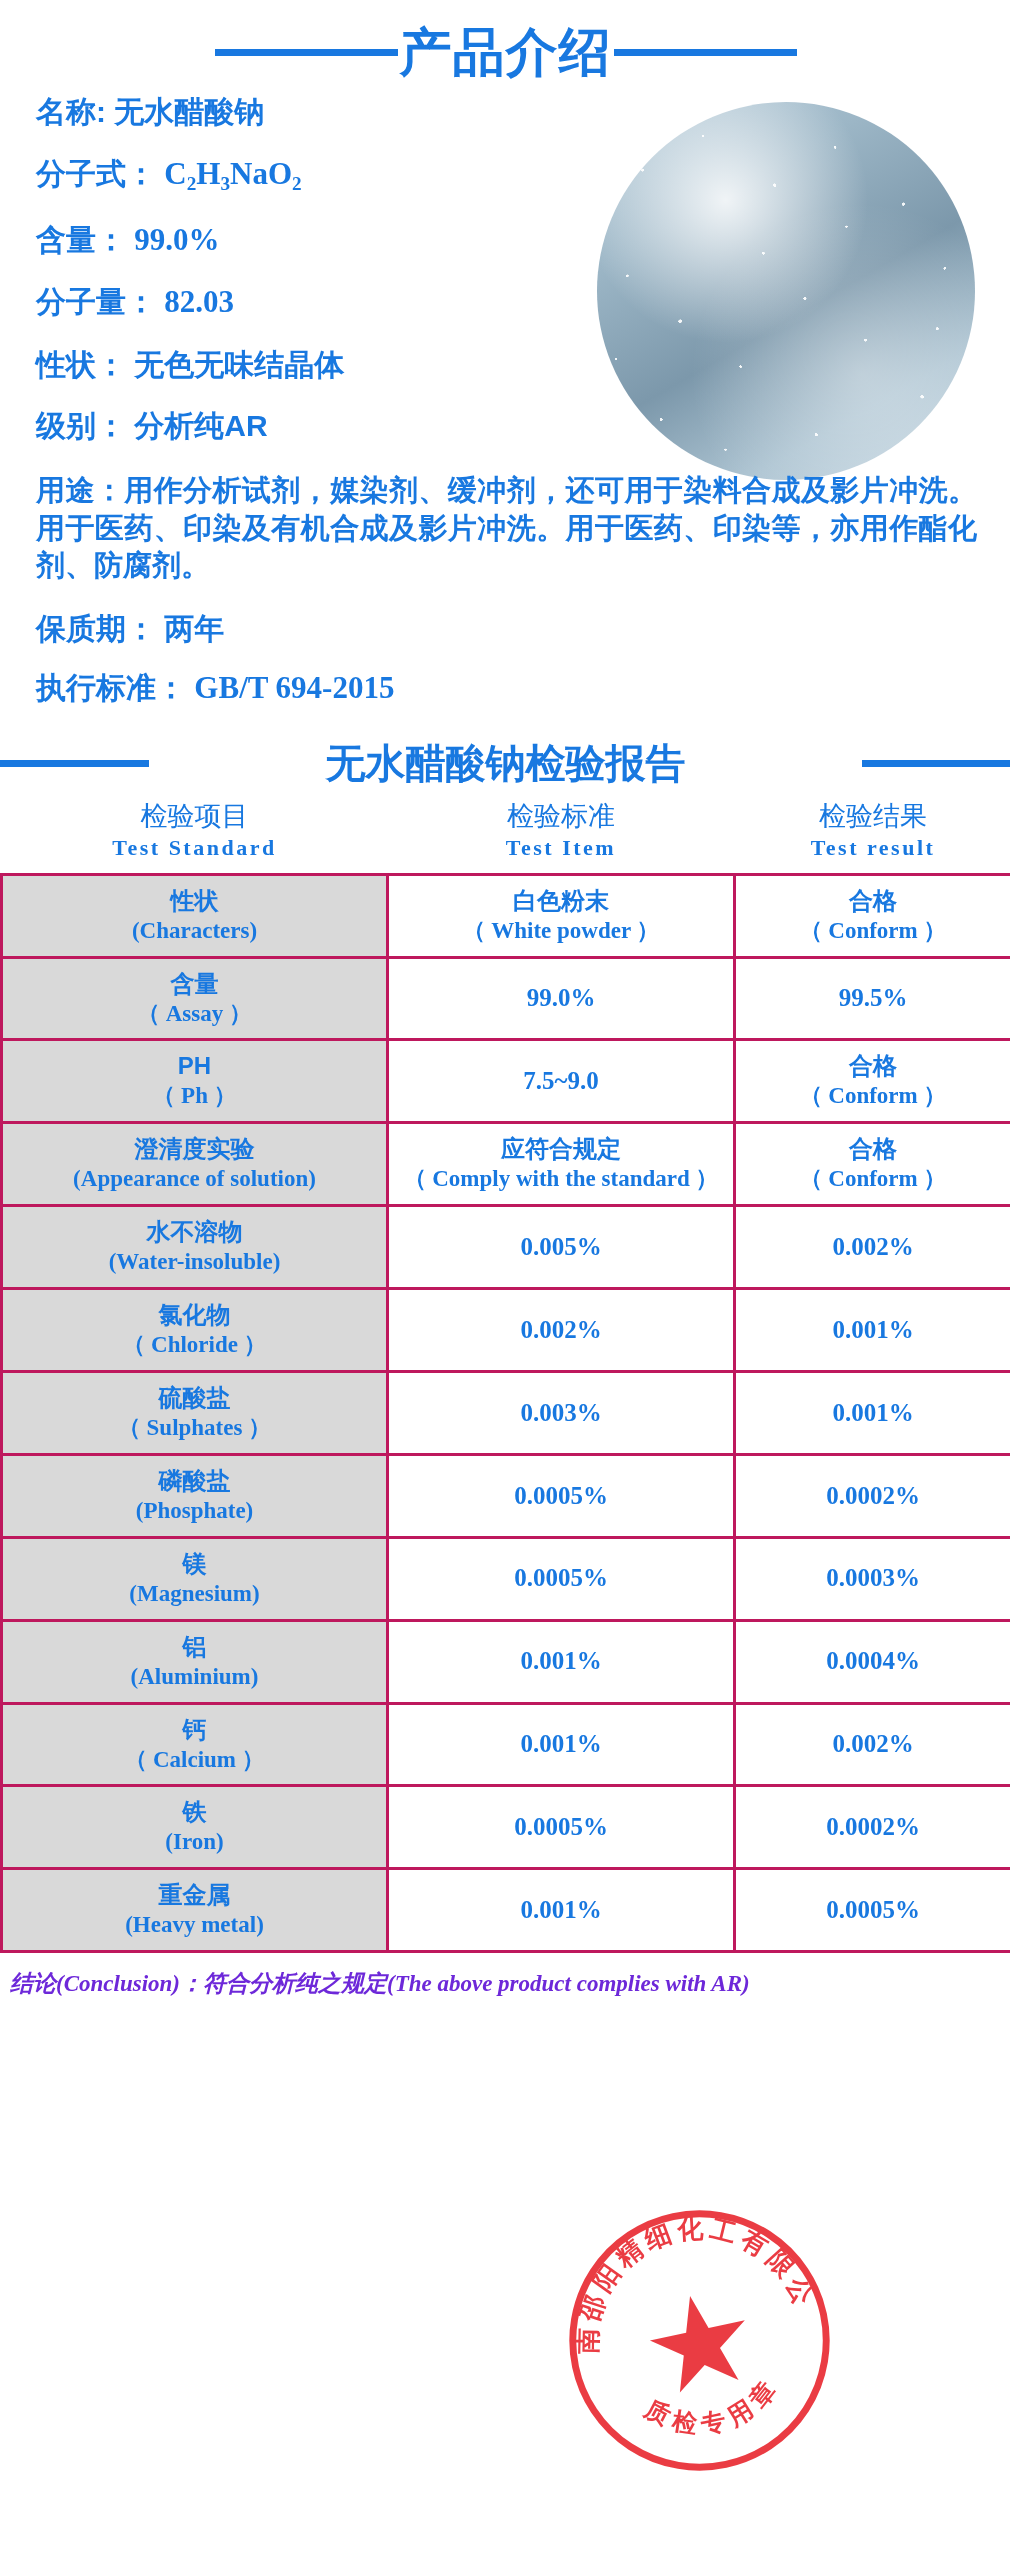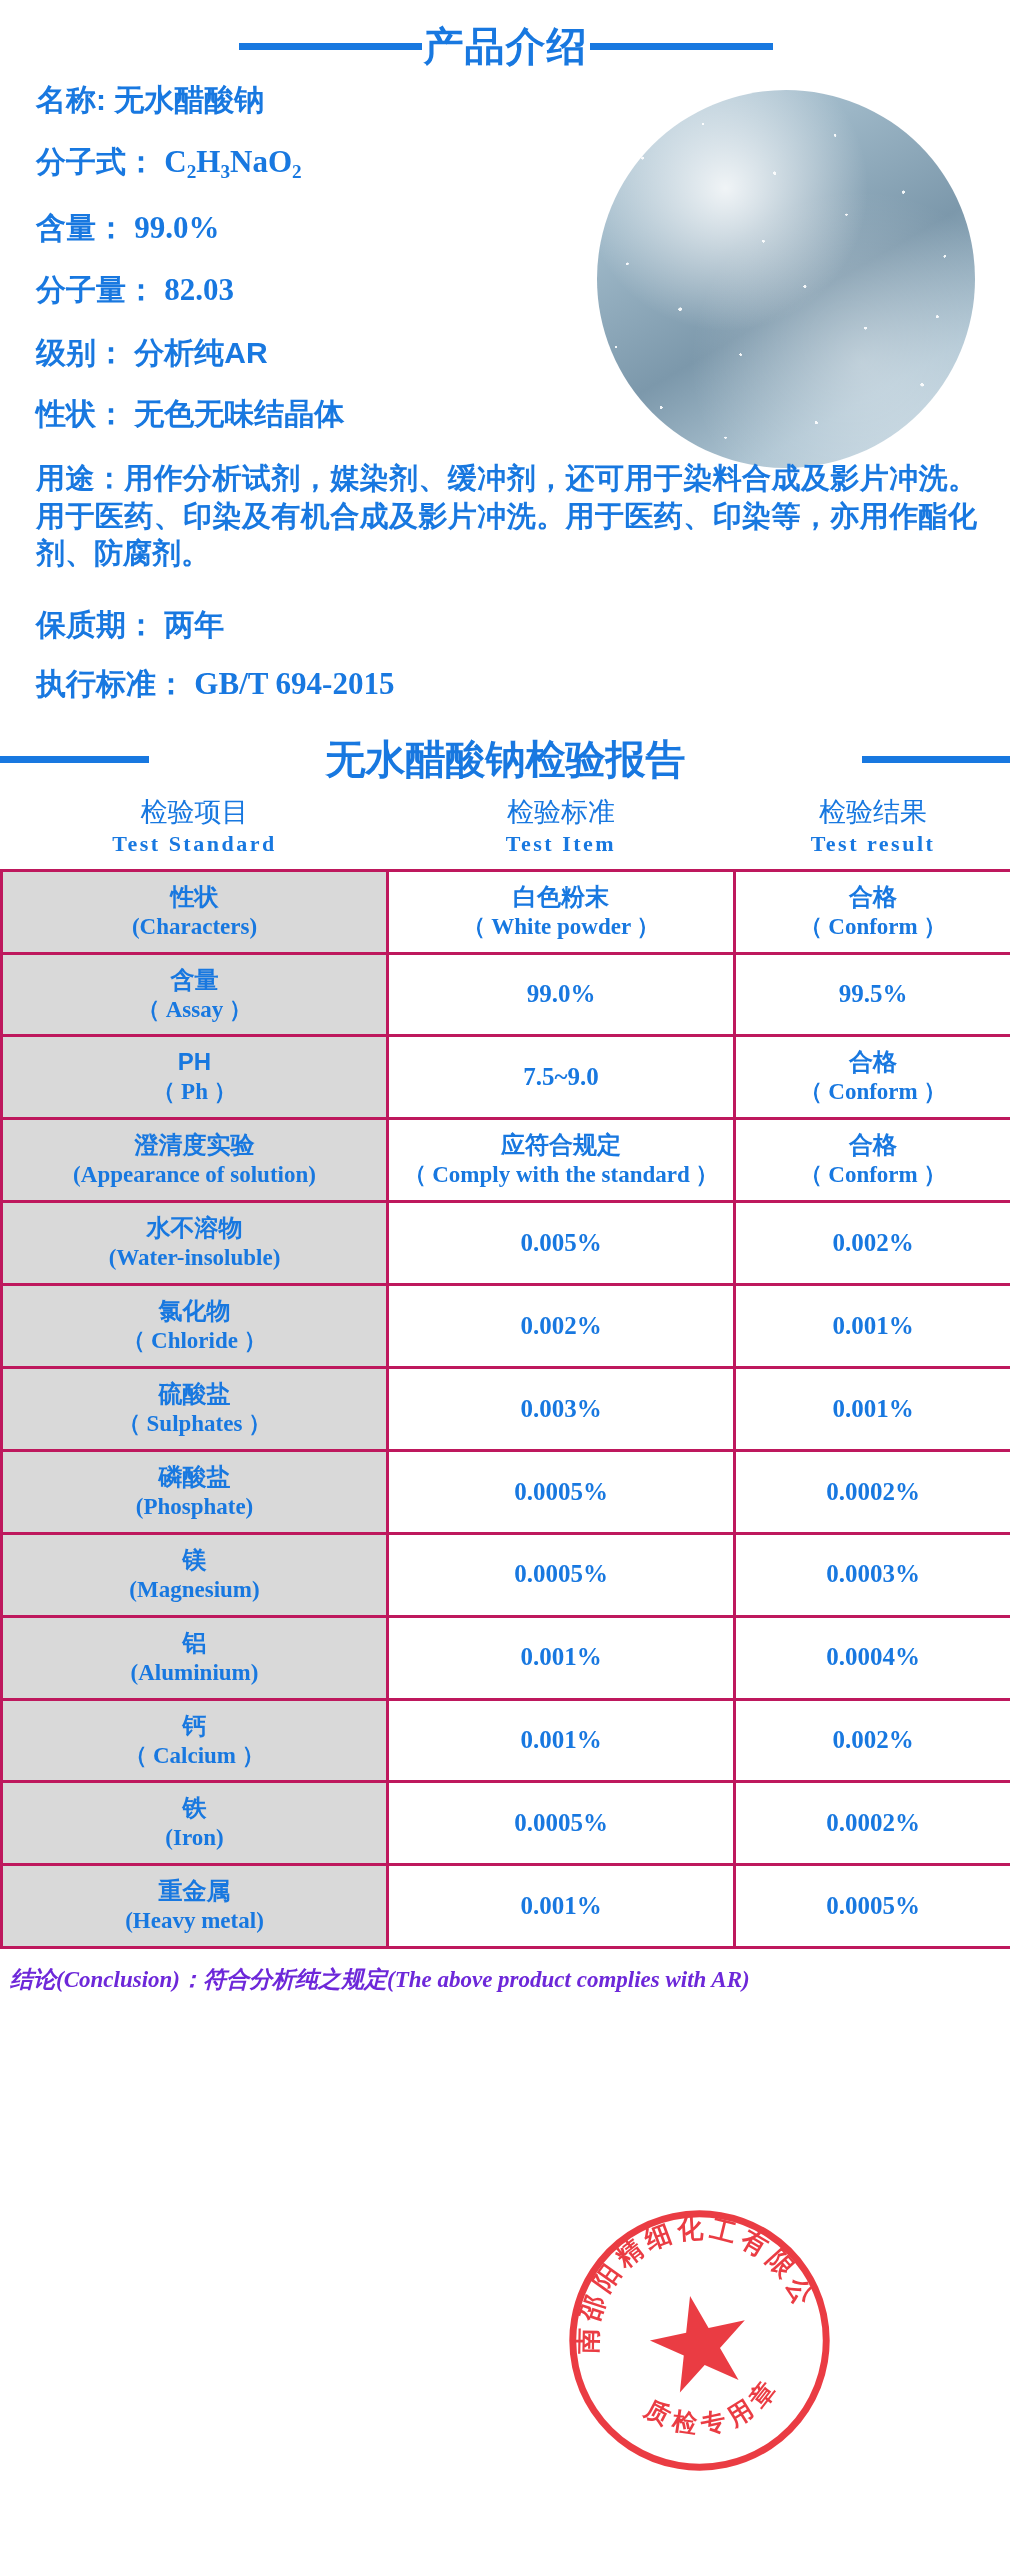--- a/index.html
+++ b/index.html
@@ -41,21 +41,21 @@
     height: 7px;
     background: #1878e0;
     flex: 0 0 auto;
   }
   .title-rule.left  { width: 183px; }
   .title-rule.right { width: 183px; }
   .section-title {
     color: #1878e0;
     font-family: "Liberation Sans", sans-serif;
     font-weight: bold;
-    font-size: 40px;
+    font-size: 52px;
     line-height: 1;
     letter-spacing: 1px;
     white-space: nowrap;
     padding: 0 2px;
   }
 
   .intro-body {
     position: relative;
     padding: 12px 0 0 0;
     min-height: 555px;
@@ -142,21 +142,21 @@
   .usage-text {
     color: #1878e0;
     font-weight: bold;
     font-size: 29px;
     line-height: 1.30;
     text-align: justify;
     width: 941px;
   }
   .after-usage {
     padding-left: 36px;
-    margin-top: 36px;
+    margin-top: 28px;
   }
   .after-usage .spec-line { margin-bottom: 28px; }
 
   
   .report-section { margin-top: 18px; }
 
   .report-title-row {
     display: flex;
     align-items: center;
     justify-content: space-between;
@@ -305,27 +305,27 @@
           <span class="label">含量：</span>
           <span class="value-serif">99.0%</span>
         </div>
 
         <div class="spec-line">
           <span class="label">分子量：</span>
           <span class="value-serif">82.03</span>
         </div>
 
         <div class="spec-line">
+          <span class="label">性状：</span>
+          <span class="value-sans">无色无味结晶体</span>
+        </div>
+
+        <div class="spec-line">
           <span class="label">级别：</span>
           <span class="value-sans">分析纯AR</span>
-        </div>
-
-        <div class="spec-line">
-          <span class="label">性状：</span>
-          <span class="value-sans">无色无味结晶体</span>
         </div>
 
       </div>
 
       <div class="usage-block">
         <p class="usage-text">用途：用作分析试剂，媒染剂、缓冲剂，还可用于染料合成及影片冲洗。用于医药、印染及有机合成及影片冲洗。用于医药、印染等，亦用作酯化剂、防腐剂。</p>
       </div>
 
       <div class="after-usage">
         <div class="spec-line">

